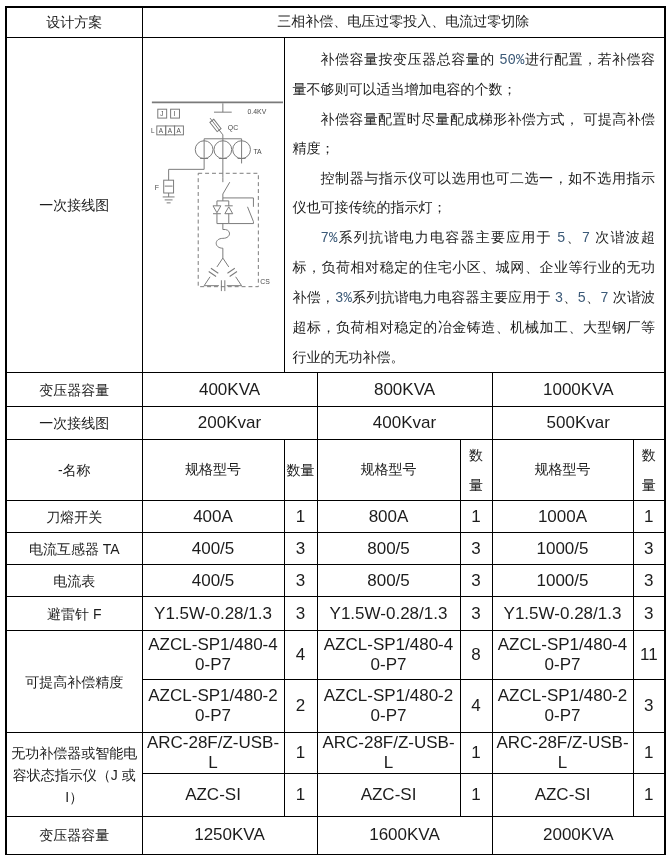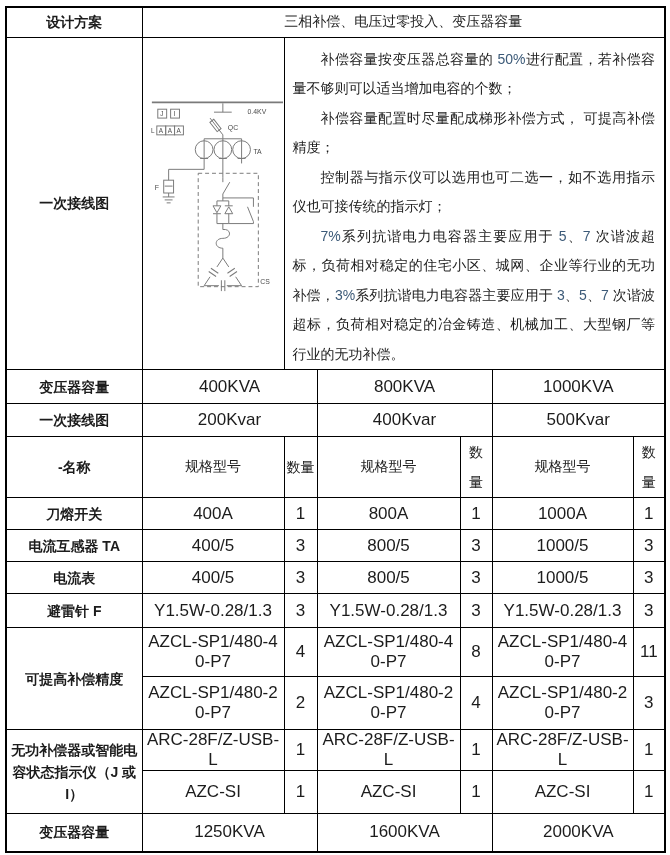--- a/index.html
+++ b/index.html
@@ -24,36 +24,36 @@
   td{
     border:1px solid var(--border-color);
     text-align:center;
     vertical-align:middle;
     font-size:14px;
     padding:0 2px;
     overflow:hidden;
     word-break:break-all;
   }
   td.latin{font-size:17px;letter-spacing:0;}
-  td.name-cell{font-size:14px;padding:0 4px;line-height:22px;font-weight:bold;}
+  td.name-cell{font-size:14px;padding:0 4px;line-height:22px;}
   td.qty-head{line-height:30px;font-size:14px;margin-top:20px;}
   td.diagram-cell{vertical-align:top;padding:0;}
   td.notes-cell{
     text-align:justify;
     vertical-align:top;
     padding:7px 9px 0 8px;
   }
   .notes-cell p{
     margin:0;
     text-indent:28px;
     line-height:29.5px;
     font-size:14px;
     text-align:justify;
   }
-  .notes-cell .num{color:var(--num-color);font-family:Liberation Sans, sans-serif;margin-top:13px;}
+  .notes-cell .num{color:var(--num-color);font-family:Liberation Mono, monospace;margin-top:13px;}
   svg.wiring{display:block;}
   svg.wiring *{vector-effect:none;}
   svg.wiring text{
     font-family:"Liberation Sans","DejaVu Sans",sans-serif;
     fill:var(--diagram-text);
   }
 </style>
 </head>
 <body>
 
@@ -64,21 +64,21 @@
       <col style="width:33px">
     <col style="width:143px">
       <col style="width:32px">
       <col style="width:141px">
       <col style="width:32px">
   </colgroup>
 
   <tbody>
       <tr style="height:30px">
     <td class="name-cell">设计方案</td>
-    <td colspan="6">三相补偿、电压过零投入、变压器容量</td>
+    <td colspan="6">三相补偿、电压过零投入、电流过零切除</td>
   </tr>
 
   <tr style="height:312px">
     <td class="name-cell">一次接线图</td>
     <td class="diagram-cell">
       <svg class="wiring" width="140" height="311" viewBox="0 0 142 313" fill="none" stroke="var(--diagram-color)" stroke-width="1">
 
         <line x1="9" y1="64" x2="142" y2="64" stroke-width="1.8"></line>
         <text x="106" y="76" font-size="7" stroke="none">0.4KV</text>
 

